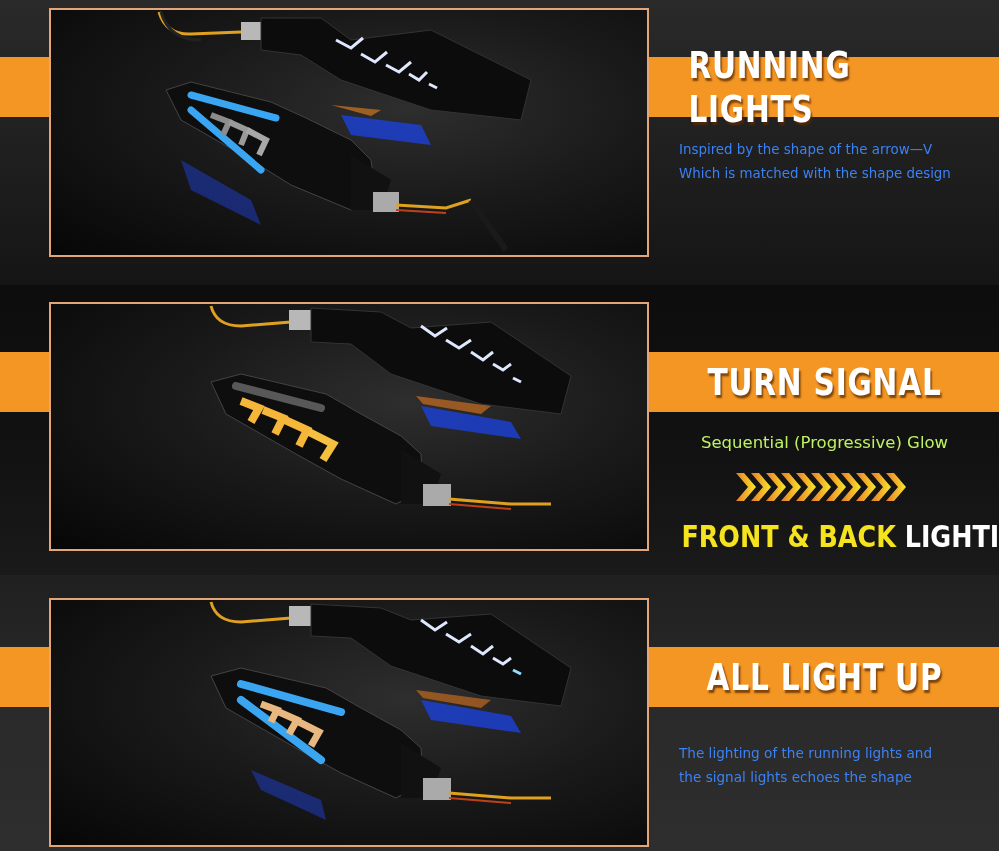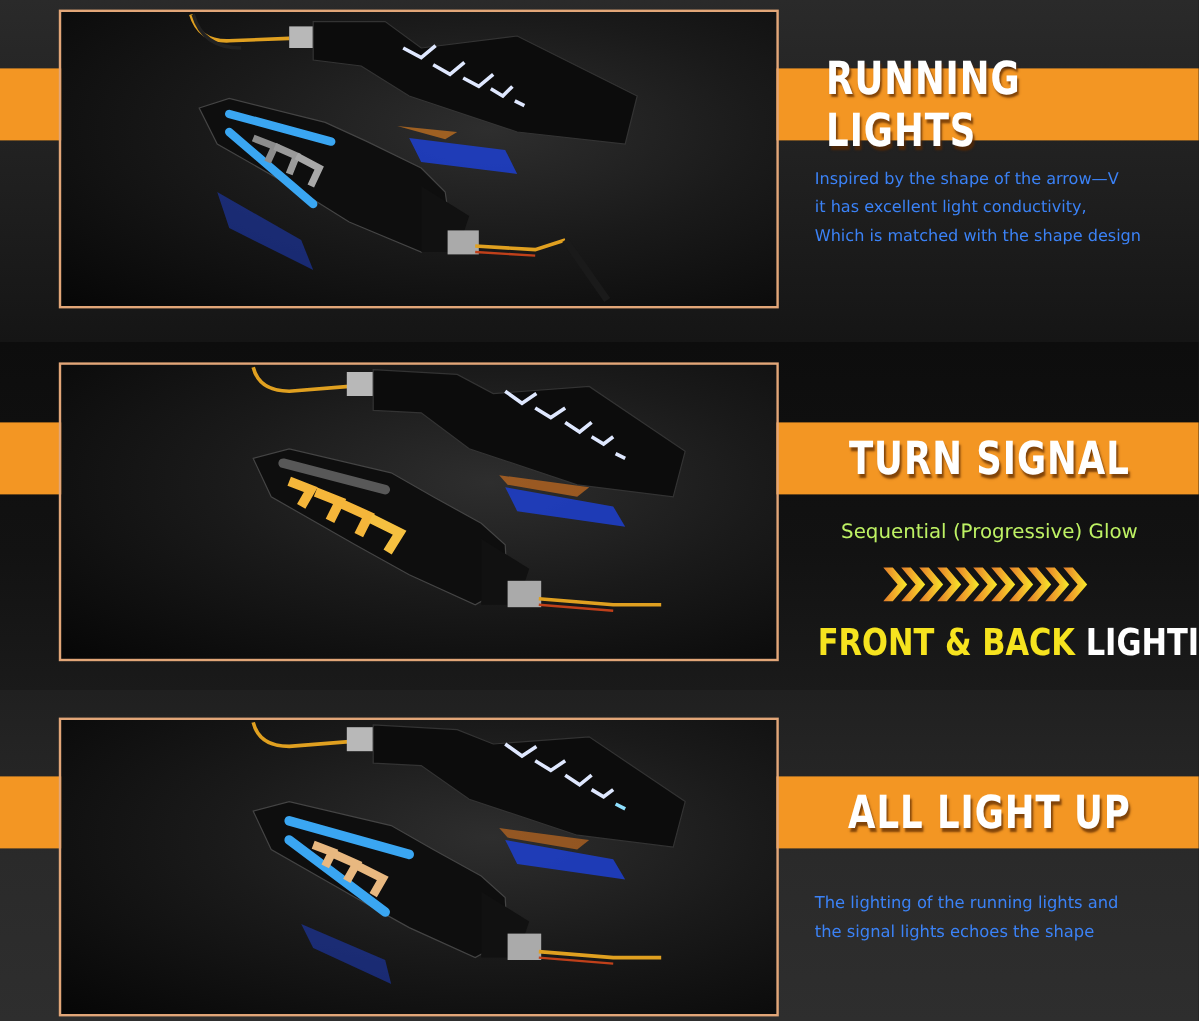--- a/index.html
+++ b/index.html
@@ -114,21 +114,20 @@
     <path d="M345 195 L395 198 L420 190" stroke="#e0a020" stroke-width="3" fill="none"></path>
     <path d="M345 200 L395 203" stroke="#c0401a" stroke-width="2" fill="none"></path>
     <path d="M420 190 L455 240" stroke="#1a1a1a" stroke-width="6" fill="none"></path>
 
     <path d="M130 150 L200 190 L210 215 L140 180 Z" fill="#1d3fd0" opacity="0.5"></path>
   </svg>
 </div>
 
 <div class="desc desc-1">
   <div>Inspired by the shape of the arrow—V</div>
-  <div>it has excellent light conductivity,</div>
   <div>Which is matched with the shape design</div>
 </div>
 
 <div class="band band-2">
   <div class="band-title">TURN SIGNAL</div>
 </div>
 
 <div class="frame frame-2">
   <svg viewBox="0 0 596 245">
     <path d="M160 2 Q165 22 190 22 L240 18" stroke="#e0a020" stroke-width="3" fill="none"></path>

